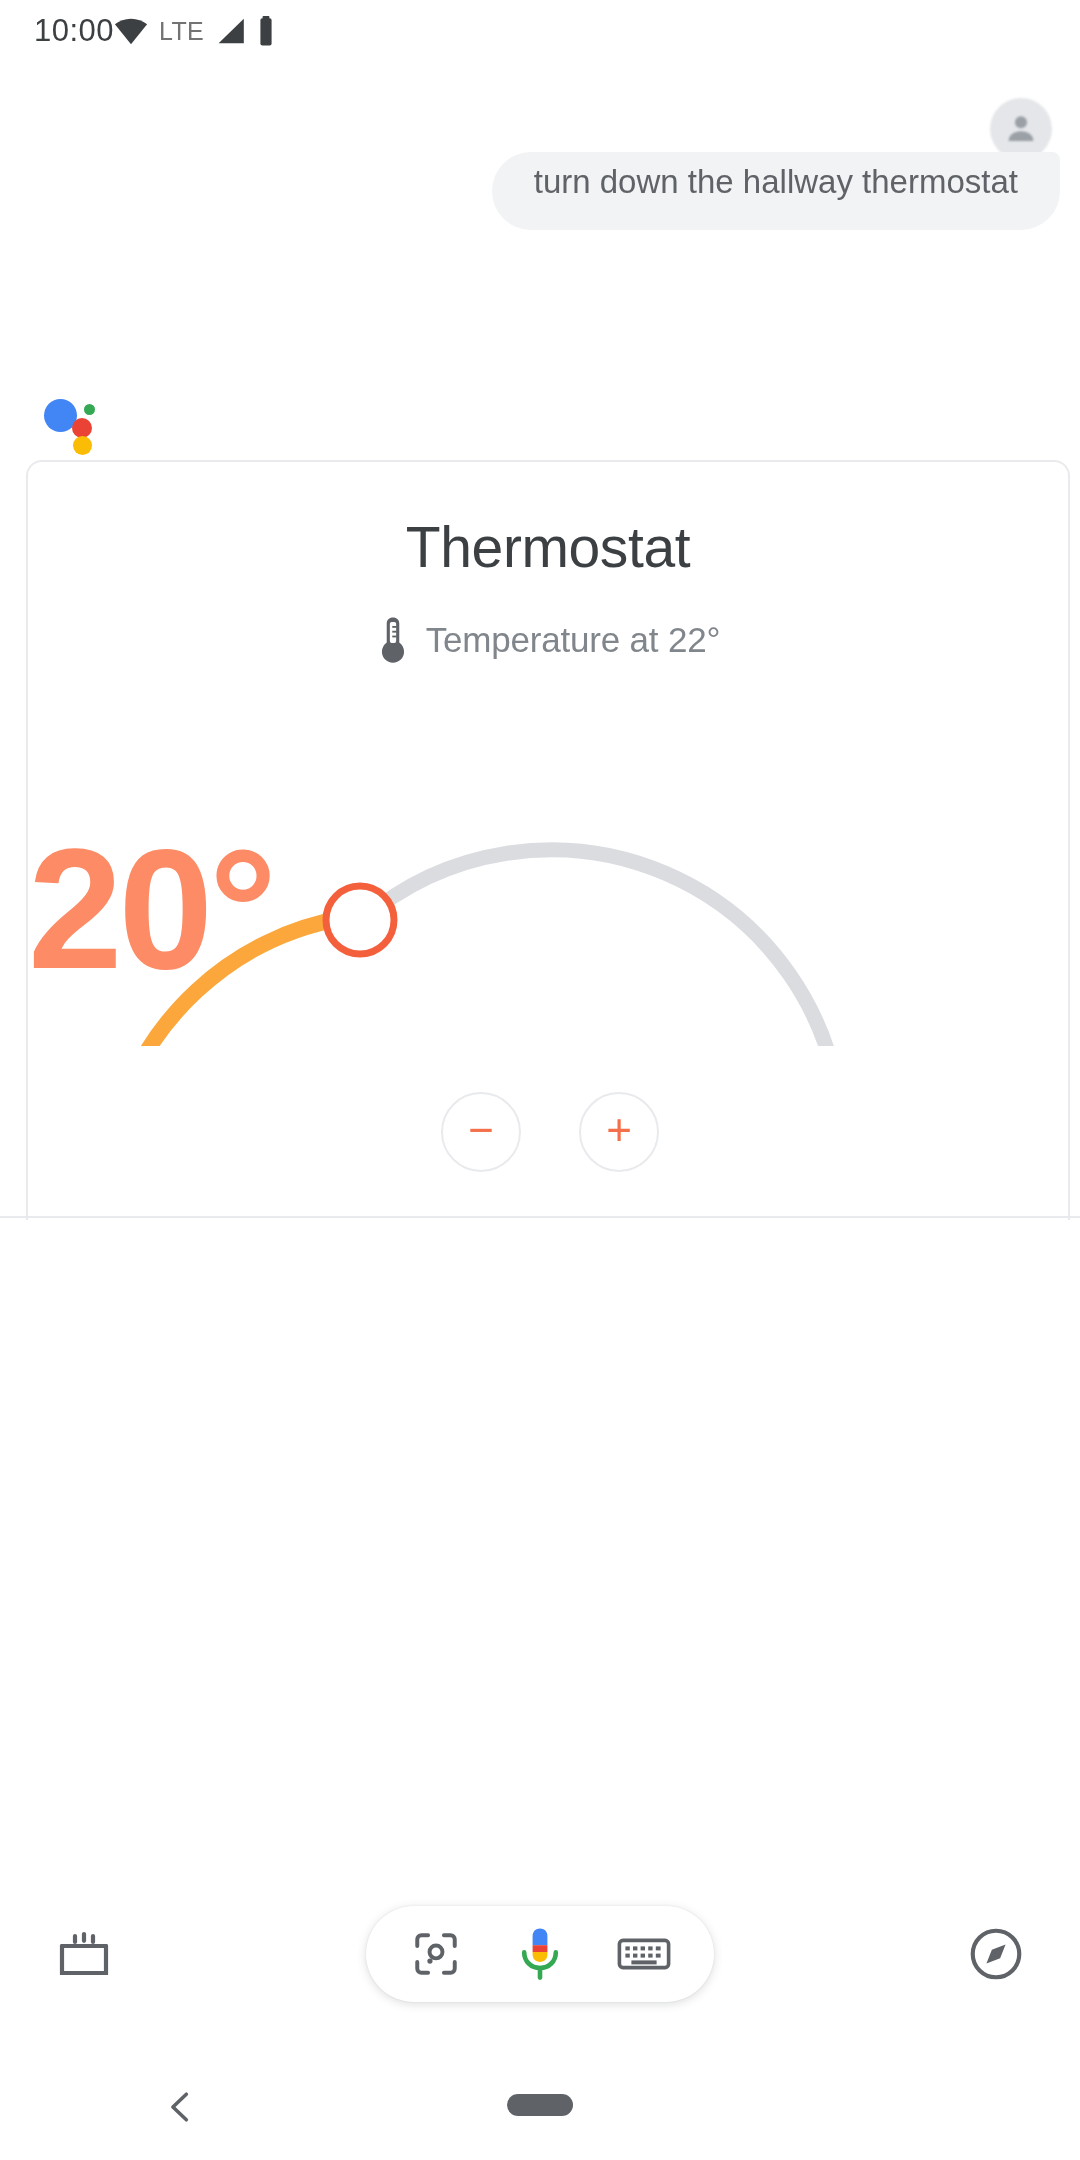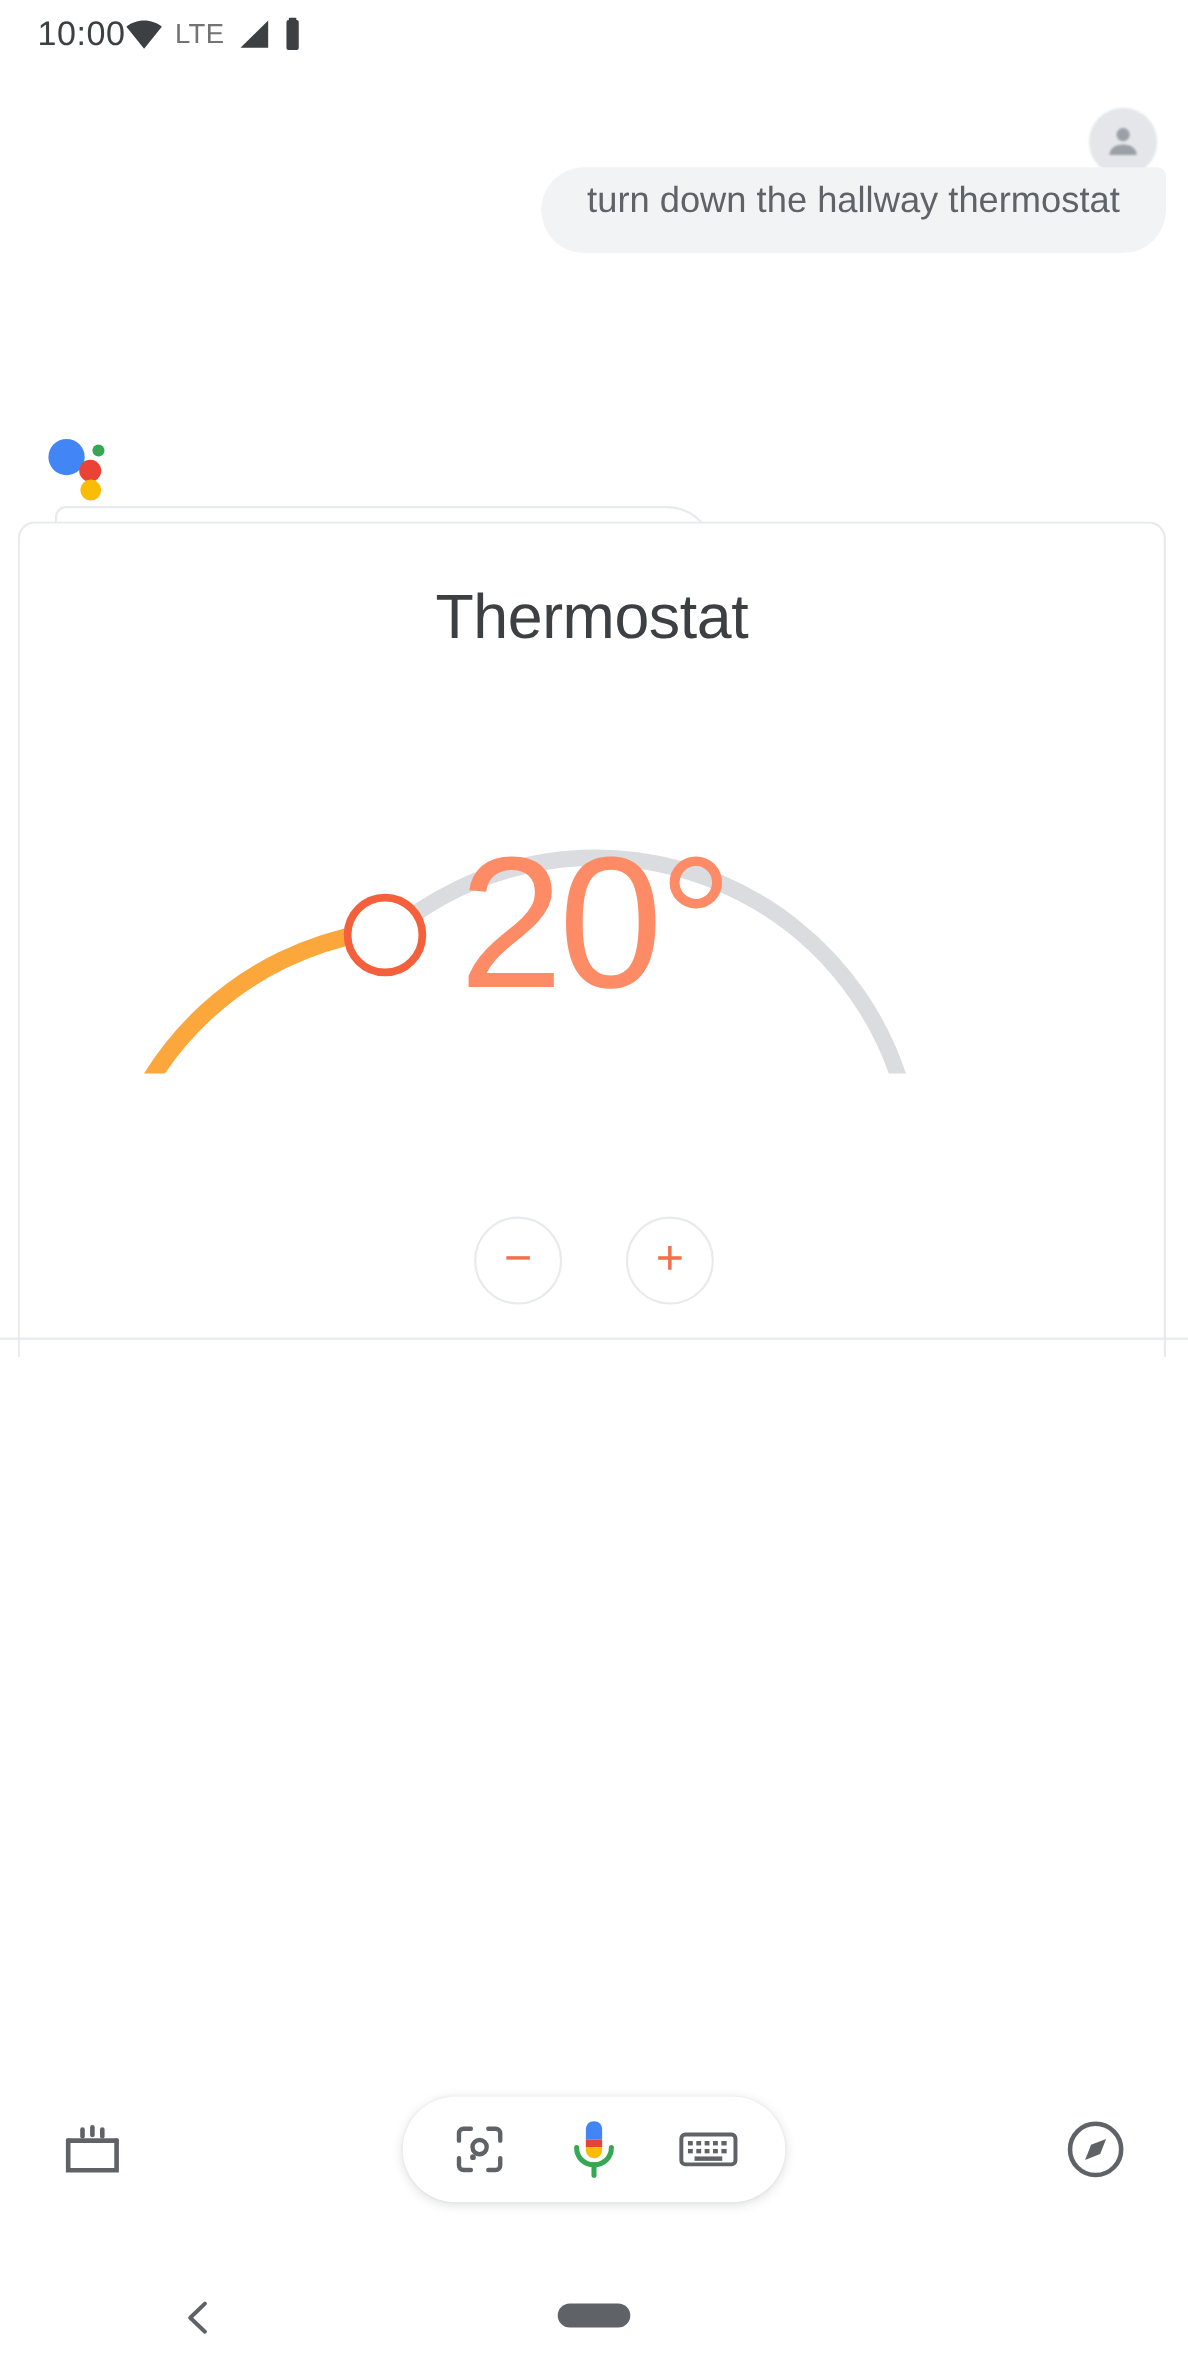--- a/index.html
+++ b/index.html
@@ -115,30 +115,29 @@
     font-size: 33px;
     line-height: 42px;
     color: #5f6368;
     white-space: nowrap;
   }
 
   
   #thermostat-card {
     position: absolute;
     top: 460px;
-    left: 16px;
+    left: 26px;
     width: 1044px;
     height: 760px;
     background: #ffffff;
     border: 2px solid #e8eaed;
     border-bottom: none;
     border-radius: 16px 16px 0 0;
     box-sizing: border-box;
     overflow: hidden;
-    margin-top: 14px;
   }
   #card-title {
     text-align: center;
     margin-top: 52px;
     font-size: 57px;
     color: #3c4043;
     font-weight: 400;
     letter-spacing: -0.4px;
   }
   #temp-status-row {
@@ -163,26 +162,26 @@
   }
   #dial-svg {
     position: absolute;
     top: 0; left: 0;
   }
   #dial-value {
     position: absolute;
     left: 0;
     top: 158px;
     width: 1044px;
-    text-align: center;
+    text-align: left;
     font-size: 170px;
     line-height: 170px;
     color: #fc8b66;
     letter-spacing: -4px;
-    font-weight: 400;
+    font-weight: 700;
   }
 
   
   #dial-buttons {
     position: absolute;
     top: 630px;
     left: 0;
     width: 1044px;
     display: flex;
     justify-content: center;
@@ -325,20 +324,30 @@
 
   <div id="assistant-bubble">
     <div id="assistant-bubble-text">Sure, cooling the Thermostat down.</div>
   </div>
 </div>
 
 <div id="thermostat-card">
 
   <div id="card-title">Thermostat</div>
 
+  <div id="temp-status-row">
+    <svg width="34" height="48" viewBox="0 0 18 26">
+      <path d="M9 0.8 C6.9 0.8 5.6 2.1 5.6 4.0 L5.6 14.4 C4.0 15.5 3.0 17.3 3.0 19.4 C3.0 22.7 5.7 25.3 9 25.3 C12.3 25.3 15 22.7 15 19.4 C15 17.3 14.0 15.5 12.4 14.4 L12.4 4.0 C12.4 2.1 11.1 0.8 9 0.8 Z" fill="#5f6368"></path>
+      <rect x="7.3" y="3.2" width="3.4" height="11.4" rx="1.0" fill="#ffffff"></rect>
+      <rect x="8.6" y="5.4" width="2.3" height="1.0" fill="#5f6368"></rect>
+      <rect x="8.6" y="8.0" width="2.3" height="1.0" fill="#5f6368"></rect>
+      <rect x="8.6" y="10.6" width="2.3" height="1.0" fill="#5f6368"></rect>
+    </svg>
+    <span id="temp-status-label">Temperature at 22°</span>
+  </div>
 
   <div id="dial-wrap">
     <svg id="dial-svg" width="1044" height="380" viewBox="0 0 1044 380">
 
       <path d="M 333 255 A 290 290 0 0 1 813 460" fill="none" stroke="#dadce0" stroke-width="15" stroke-linecap="round"></path>
 
       <path d="M 85 465 A 290 290 0 0 1 315 252" fill="none" stroke="#fba73c" stroke-width="16" stroke-linecap="round"></path>
 
       <circle cx="332" cy="254" r="34" fill="#ffffff" stroke="#f4603c" stroke-width="7"></circle>
     </svg>

